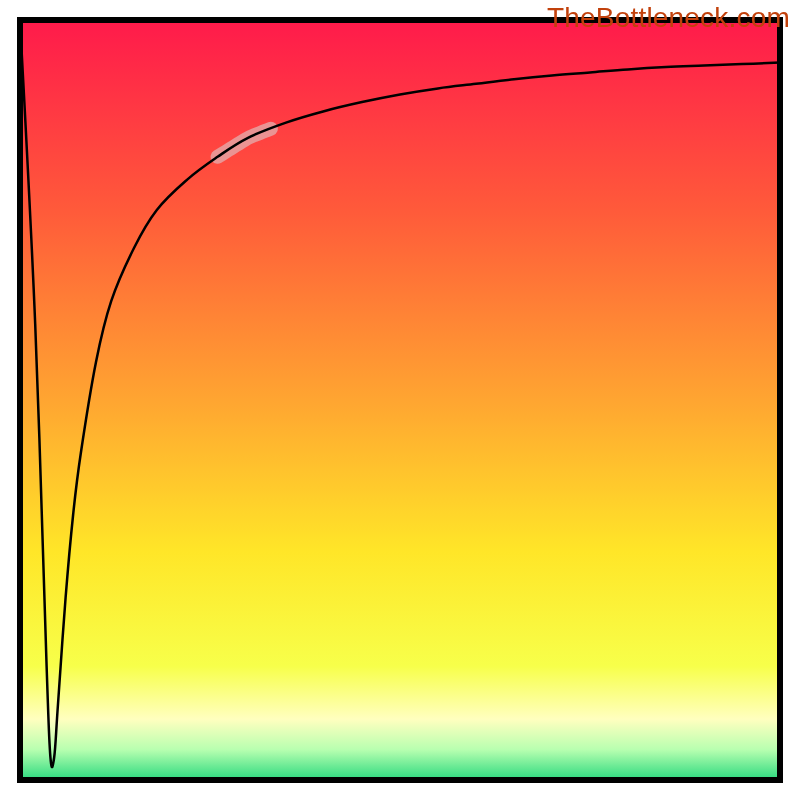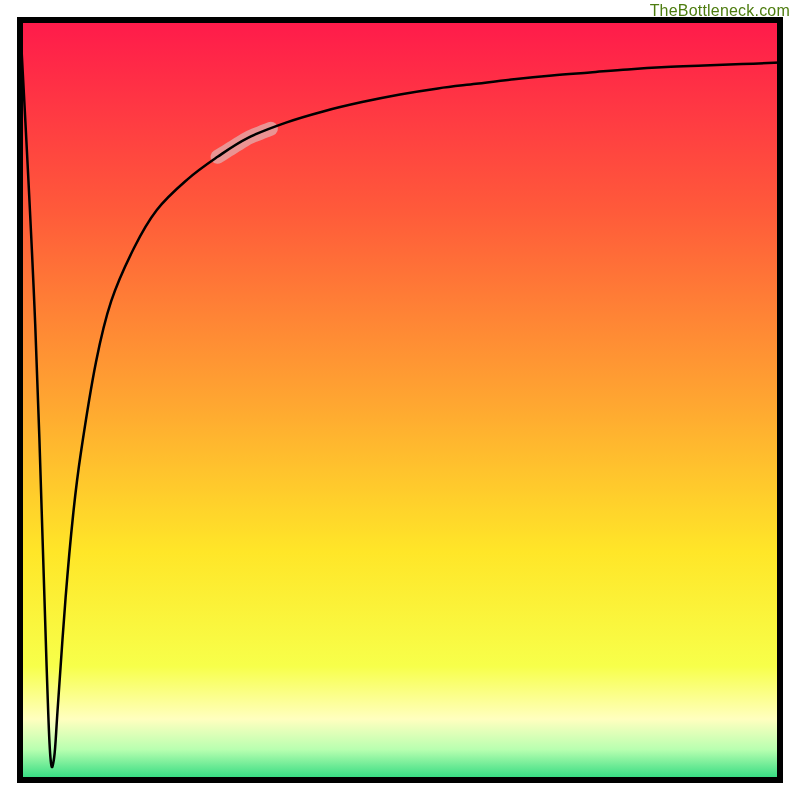--- a/index.html
+++ b/index.html
@@ -12,22 +12,22 @@
   }
   .container {
     position: relative;
     width: 800px;
     height: 800px;
   }
   .watermark {
     position: absolute;
     top: 2px;
     right: 10px;
-    color: #4d7c0f;
-    font-size: 16px;
+    color: #c2410c;
+    font-size: 28px;
     font-weight: 500;
     letter-spacing: 0.2px;
     z-index: 3;
     user-select: none;
   }
   svg {
     position: absolute;
     top: 0;
     left: 0;
   }

